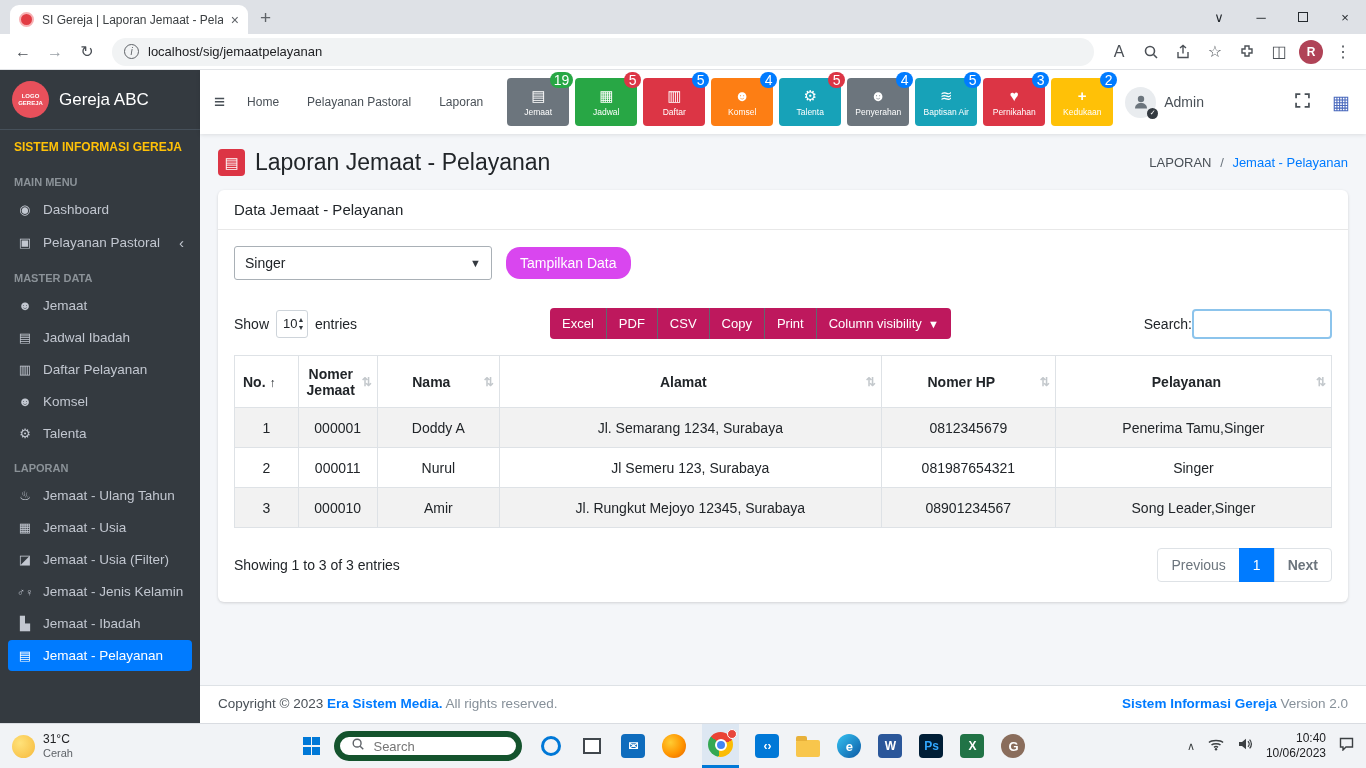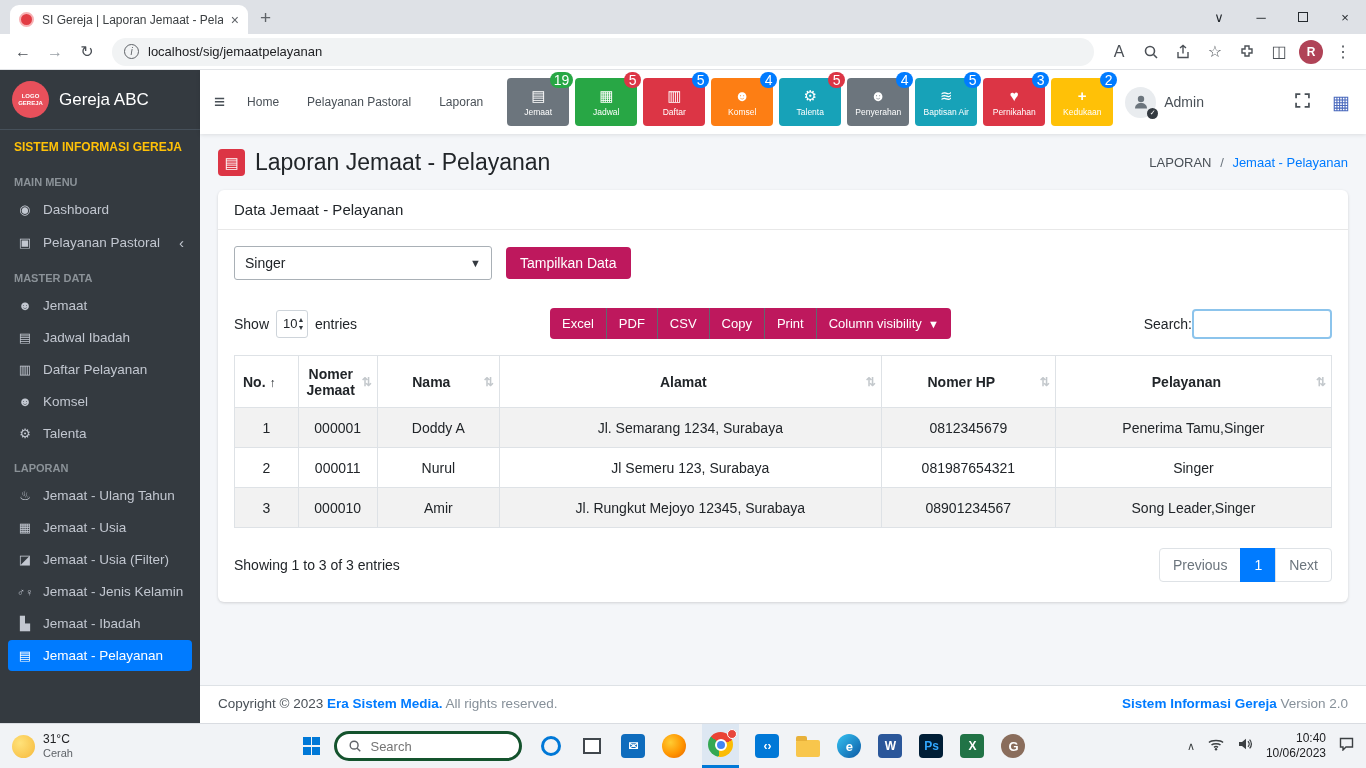--- a/index.html
+++ b/index.html
@@ -71,21 +71,21 @@
   .bc-sep { color:#6c757d; margin:0 5px; }
   .bc-current { color:#007bff; }
 
   .card { margin:4px 18px 0; background:#fff; border-radius:6px; box-shadow:0 1px 3px rgba(0,0,0,.15); }
   .card-header { padding:11px 16px; border-bottom:1px solid rgba(0,0,0,.09); font-size:15px; color:#212529; }
   .card-body { padding:16px 16px 20px; }
 
   .filter-row { display:flex; align-items:center; gap:14px; margin-bottom:28px; }
   .select { width:258px; height:34px; border:1px solid #a9b0b6; border-radius:3px; display:flex; align-items:center; justify-content:space-between; padding:0 10px; font-size:14px; color:#212529; background:#fff; }
   .caret { font-size:11px; color:#343a40; }
-  .btn-primary { background:#be185d; color:#fff; font-size:14px; border:none; border-radius:4px; padding:8px 14px; }
+  .btn-primary { background:#d946ef; color:#fff; font-size:14px; border:none; border-radius:14px; padding:8px 14px; }
 
   .dt-top { display:flex; align-items:center; margin-bottom:16px; }
   .show-box { display:flex; align-items:center; gap:7px; font-size:14px; color:#212529; }
   .len-select { width:32px; height:28px; border:1px solid #ced4da; border-radius:3px; display:flex; align-items:center; justify-content:space-between; padding:0 6px; font-size:13px; background:#fff; }
   .len-arrows { display:flex; flex-direction:column; font-size:7px; line-height:1.1; color:#343a40; }
   .export-wrap { flex:1; display:flex; justify-content:center; }
   .export-group { display:flex; }
   .exp-btn { background:#be185d; color:#fff; font-size:13px; padding:8px 12px; border:none; border-right:1px solid #60686f; display:flex; align-items:center; gap:6px; }
   .exp-btn:first-child { border-radius:4px 0 0 4px; }
   .exp-btn:last-child { border-radius:0 4px 4px 0; border-right:none; }
@@ -98,37 +98,37 @@
   .sort { position:absolute; right:5px; top:50%; transform:translateY(-50%); color:#c3c8cc; font-size:12px; }
   .sort-active { color:#212529; font-size:12px; margin-left:4px; }
   .dataTable td { padding:10px 8px; height:40px; background:#fff; }
   .dataTable tbody tr:nth-child(odd) td { background:#f2f2f2; }
 
   .dt-bottom { display:flex; align-items:center; justify-content:space-between; margin-top:20px; }
   .info { font-size:14px; color:#212529; }
   .pagination { display:flex; }
   .page-item { border:1px solid #dee2e6; padding:8px 13px; font-size:14px; color:#6c757d; background:#fff; margin-left:-1px; }
   .page-item:first-child { border-radius:4px 0 0 4px; margin-left:0; }
-  .page-item:last-child { border-radius:0 4px 4px 0; }
+  .page-item:last-child { border-radius:0 4px 4px 0;font-weight:bold; }
   .page-item.active { background:#007bff; border-color:#007bff; color:#fff; }
 
   .footer { margin-top:auto; background:#fff; border-top:1px solid #dee2e6; padding:10px 18px 12px; display:flex; justify-content:space-between; font-size:13.5px; color:#495057; }
   .blue-bold { color:#007bff; font-weight:bold; }
   .muted { color:#869099; }
 
   
   .taskbar { position:absolute; left:0; right:0; bottom:0; height:45px; background:#f1f3f6; border-top:1px solid #d9dce1; display:flex; align-items:center; z-index:10; }
   .weather { display:flex; align-items:center; gap:8px; padding:0 12px; height:100%; }
   .sun { width:23px; height:23px; border-radius:50%; background:radial-gradient(circle at 35% 35%, #ffe27a, #f6b93b); flex:none; }
   .w-text { display:flex; flex-direction:column; line-height:1.15; }
   .w-temp { font-size:12px; color:#202124; }
   .w-desc { font-size:11px; color:#5f6368; }
   .start { margin-left:218px; display:grid; grid-template-columns:8px 8px; grid-template-rows:8px 8px; gap:1.5px; }
   .start span { background:#0078d7; }
-  .tb-search { width:188px; height:30px; background:#fff; border:3px solid #14532d; border-radius:15px; display:flex; align-items:center; gap:8px; padding:0 11px; margin-left:14px; }
+  .tb-search { width:188px; height:30px; background:#fff; border:6px solid #14532d; border-radius:15px; display:flex; gap:8px; padding:0 11px; margin-left:14px; }
   .tb-search input { border:none; outline:none; font-size:13px; width:120px; background:transparent; font-family:"Liberation Sans", sans-serif; }
   .tb-icons { display:flex; align-items:center; gap:15px; margin-left:16px; height:100%; }
   .app-ico { width:26px; height:26px; display:flex; align-items:center; justify-content:center; flex:none; }
   .ring { width:20px; height:20px; border-radius:50%; border:3px solid #0078d7; }
   .tv { width:18px; height:16px; border:2px solid #41474d; background:#fff; }
   .sq { width:24px; height:24px; border-radius:4px; color:#fff; font-size:12px; font-weight:bold; display:flex; align-items:center; justify-content:center; }
   .circ { width:24px; height:24px; border-radius:50%; color:#fff; font-size:13px; font-weight:bold; display:flex; align-items:center; justify-content:center; }
   .folder { width:24px; height:17px; background:#f8c64c; border-radius:2px; position:relative; margin-top:4px; }
   .folder::before { content:""; position:absolute; top:-4px; left:0; width:11px; height:5px; background:#e8b13a; border-radius:2px 2px 0 0; }
   .chrome-wrap { height:100%; display:flex; align-items:center; padding:0 6px; background:#dde7f2; border-bottom:3px solid #0078d7; position:relative; }

